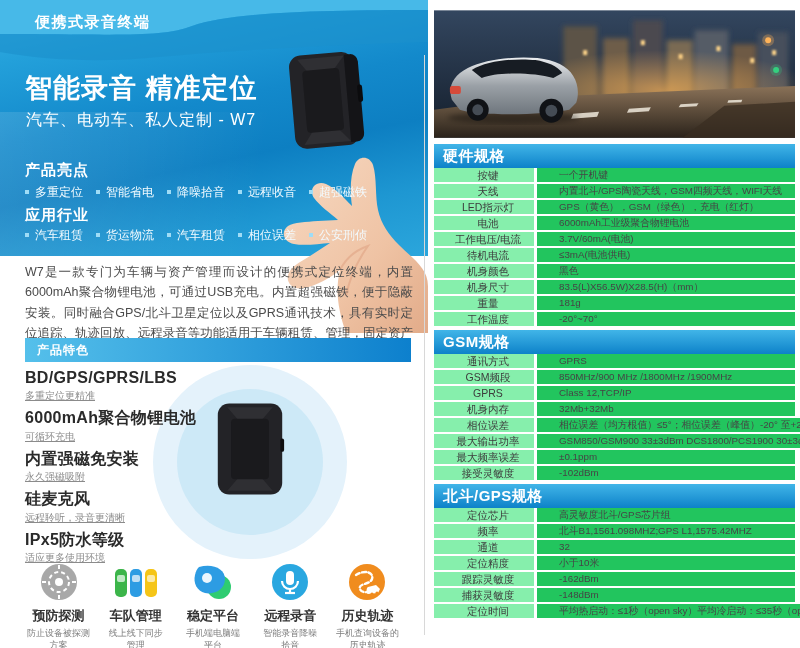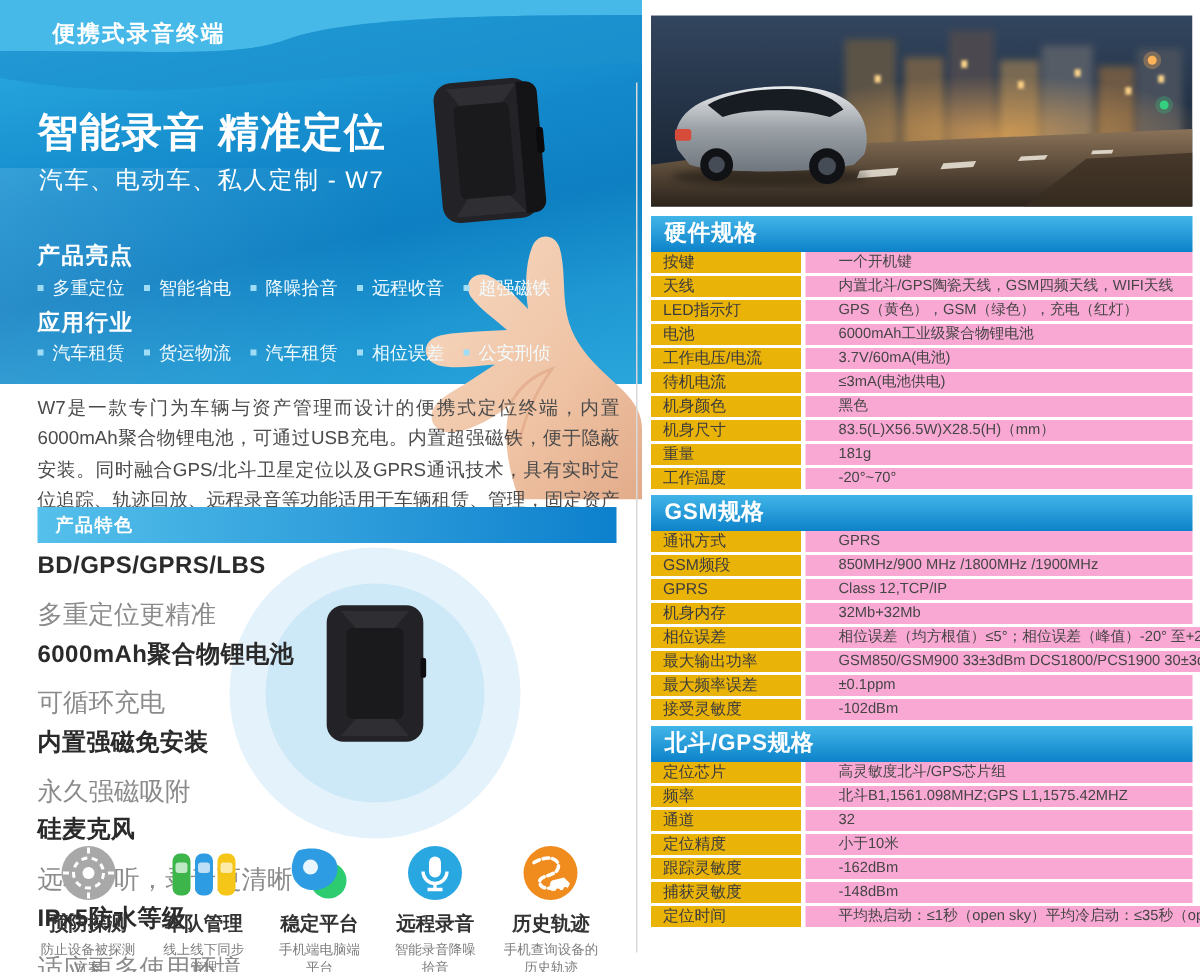--- a/index.html
+++ b/index.html
@@ -32,40 +32,40 @@
   .halo-inner { position:absolute; left:24px; top:24px; width:146px; height:146px; border-radius:50%; background:#cde9f7; }
 
   .paragraph { position:absolute; left:25px; top:262px; width:388px; z-index:3;
                font-size:12.5px; color:#4b4b4b; line-height:1.62; text-align:justify; }
   .feature-banner { position:absolute; left:25px; top:338px; width:386px; height:24px; z-index:4;
                background:linear-gradient(90deg,#55c0eb,#0d80cd); color:#fff; font-weight:bold;
                font-size:12px; line-height:24px; padding-left:12px; letter-spacing:1px; }
   .features { position:absolute; left:25px; top:369px; z-index:4; width:200px; }
   .feature { margin-bottom:7px; }
   .feature-title { font-size:16px; font-weight:bold; color:#2a2a2a; line-height:1.15; letter-spacing:.3px; }
-  .feature-sub { font-size:17px; color:#8b8b8b; margin-top:13px; line-height:1.2; }
+  .feature-sub { font-size:10px; color:#8b8b8b; margin-top:3px; line-height:1.2;text-decoration:underline; }
 
   .benefits { position:absolute; left:20px; top:562px; width:386px; z-index:4; display:flex; }
   .benefit { flex:1; text-align:center; }
   .benefit-icon { height:40px; display:flex; align-items:center; justify-content:center; }
   .benefit-title { font-size:13px; font-weight:bold; color:#333; margin-top:5px; }
   .benefit-sub { font-size:9px; color:#7d7d7d; margin-top:3px; line-height:1.3; white-space:pre-line; }
 
   .divider { position:absolute; left:424px; top:55px; height:580px; width:1px; background:#d8d8d8; z-index:5; }
 
   
   .right { position:relative; width:372px; height:648px; padding:10px 5px 0 6px; background:#fff; }
   .car-photo { width:361px; height:128px; display:block; margin-bottom:6px; }
   .spec-section { margin-top:4px; }
   .spec-header { height:24px; background:linear-gradient(180deg,#41b5e8,#0d82c9); color:#fff; font-weight:bold;
                  font-size:15px; line-height:24px; padding-left:9px; letter-spacing:.5px; margin-bottom:0; }
   .spec-row { display:flex; margin-bottom:2px; }
-  .cell-label { width:100px; min-width:100px; background:#eab308; font-size:10.5px; color:#3c3c3c;
-                height:14px; line-height:14px; padding-left:8px; margin-right:3px; white-space:nowrap; }
-  .cell-value { flex:1; background:#f9a8d4; font-size:9.8px; color:#454545;
+  .cell-label { width:100px; min-width:100px; background:#86efac; font-size:10.5px; color:#3c3c3c;
+                height:14px; line-height:14px; padding-left:8px; margin-right:3px; white-space:nowrap;text-align:center; }
+  .cell-value { flex:1; background:#22c55e; font-size:9.8px; color:#454545;
                 height:14px; line-height:14px; padding-left:22px; white-space:nowrap; }
 </style>
 </head>
 <body>
 
 <div class="page">
 
   <div class="left">
     <div class="hero">
       <svg class="waves" width="428" height="70" viewBox="0 0 428 70" preserveAspectRatio="none">

